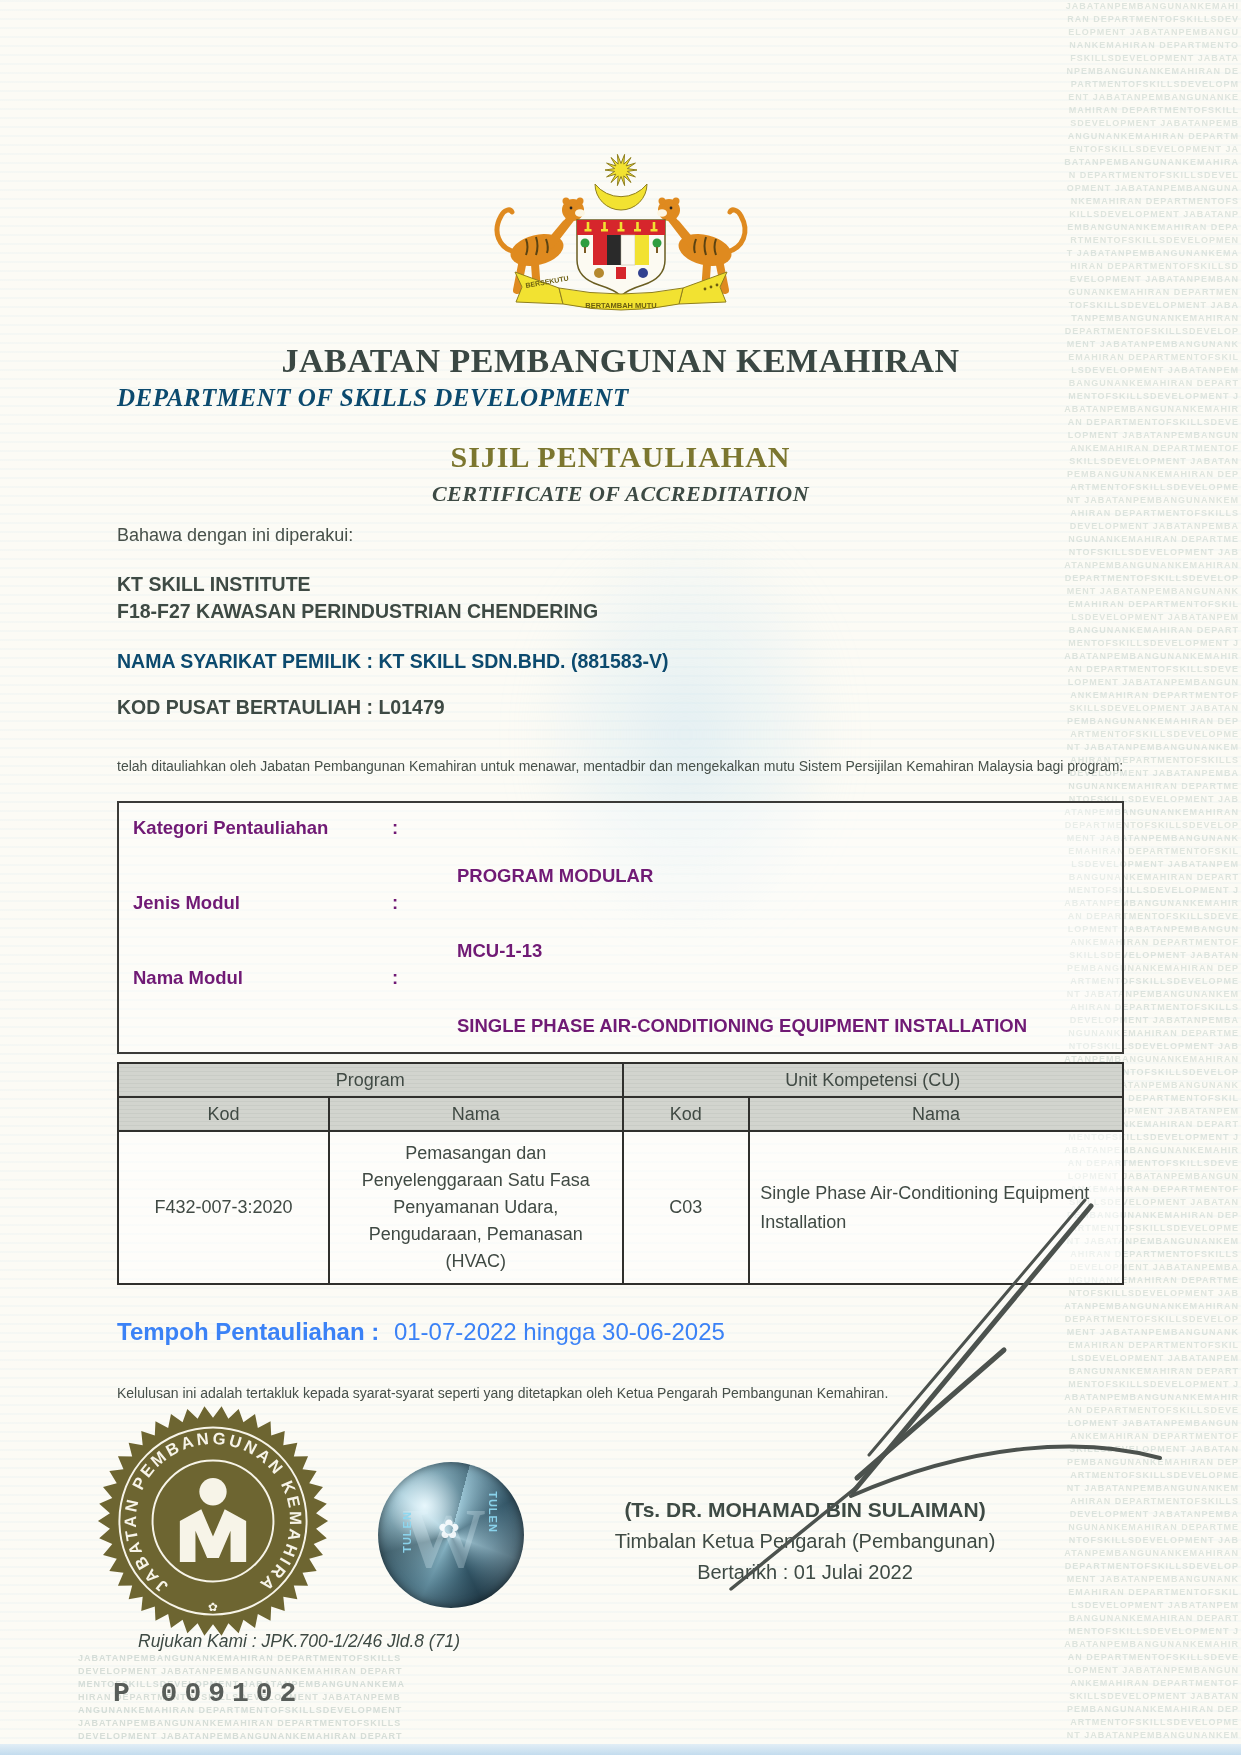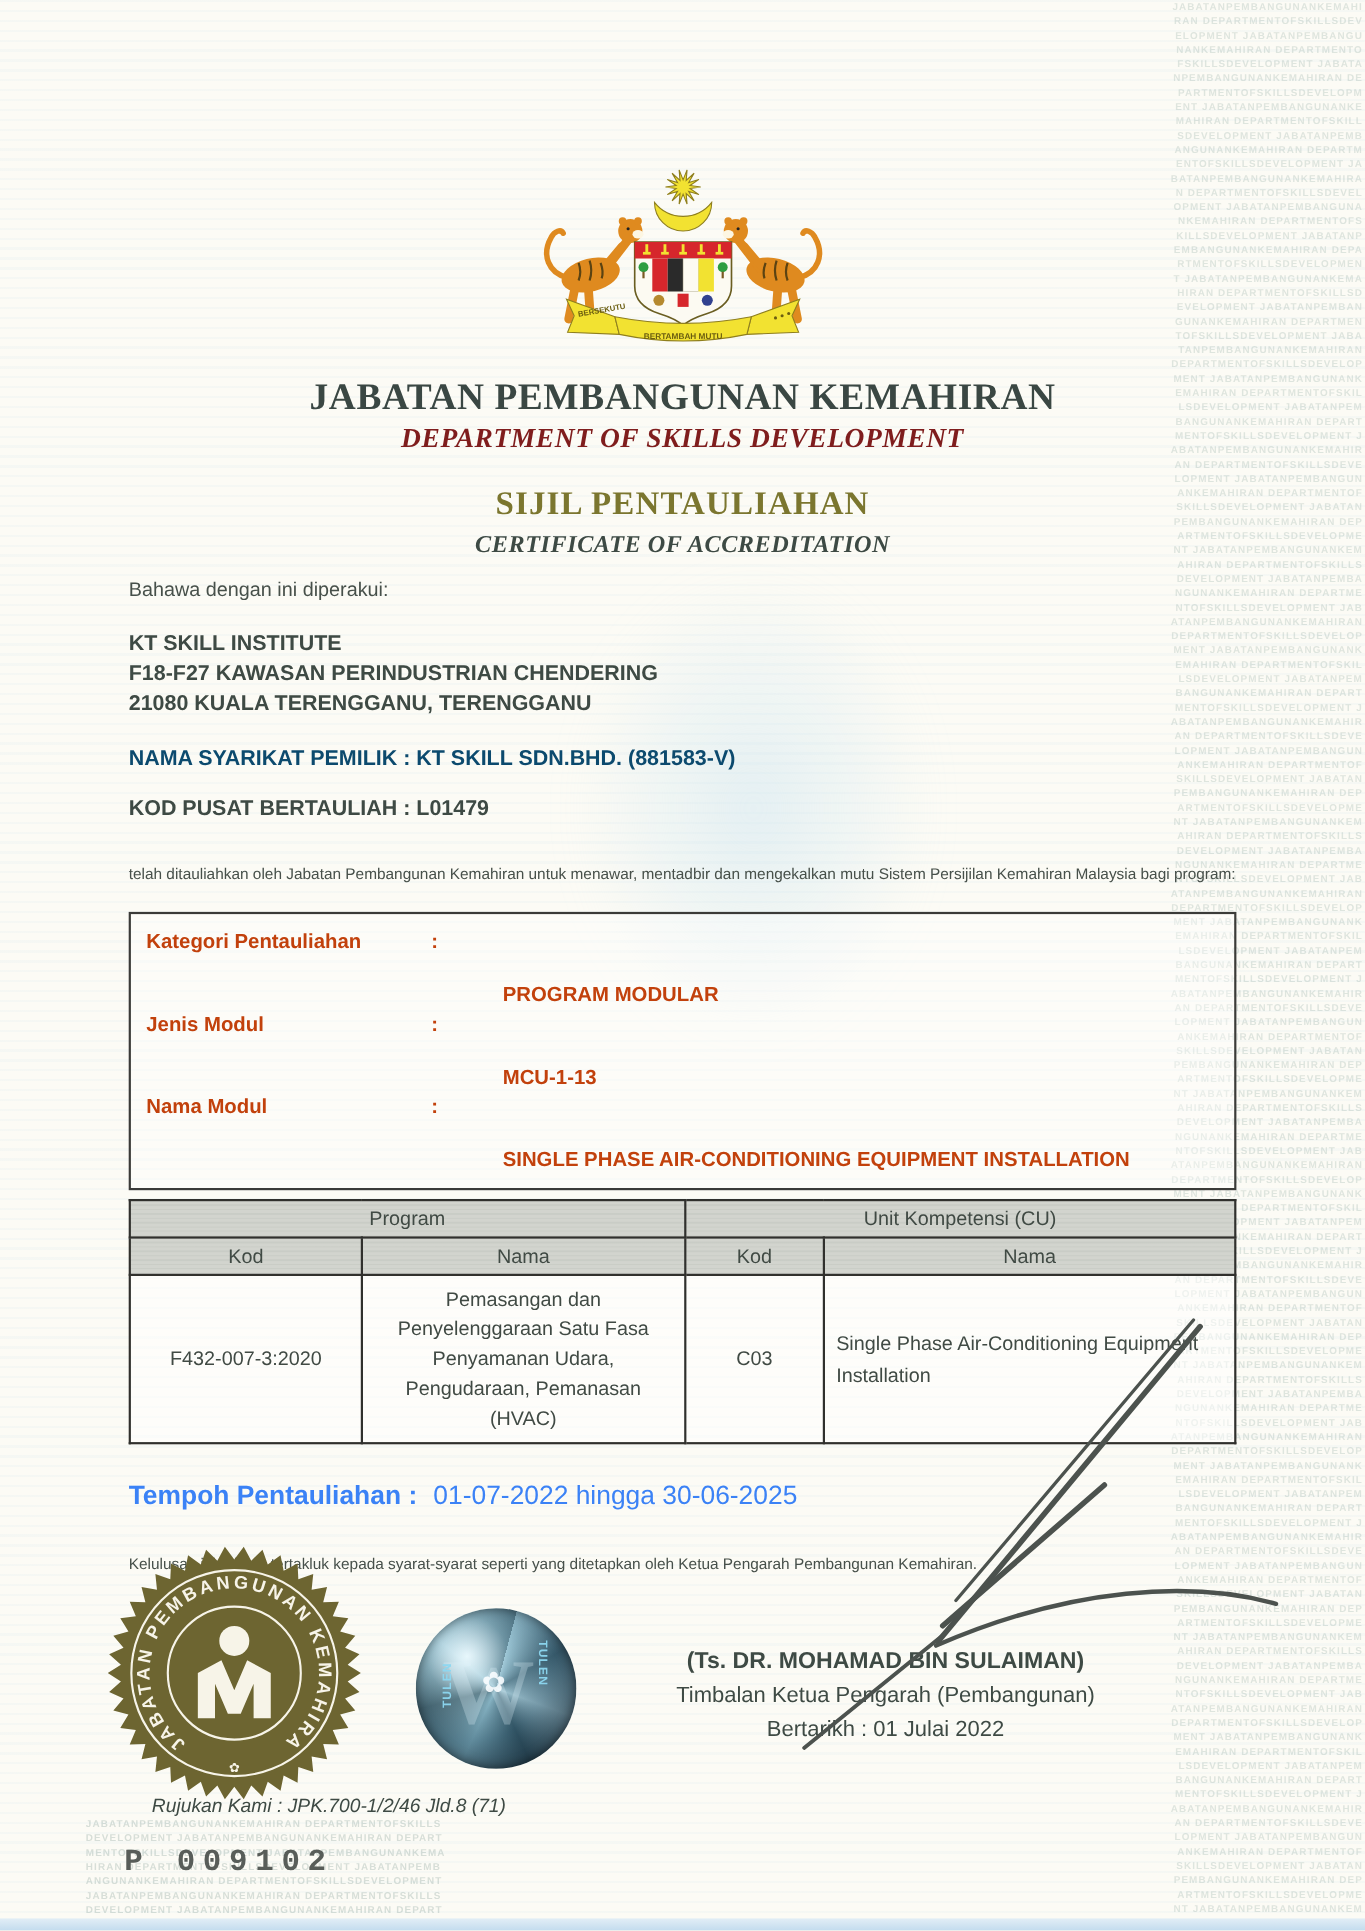--- a/index.html
+++ b/index.html
@@ -32,23 +32,23 @@
   .content{ position:relative; z-index:1; padding:0 117px; }
 
   .crest-wrap{ width:340px; margin:150px auto 0; }
 
   .agency-my{
     margin:20px 0 0; text-align:center;
     font-family:"Liberation Serif", serif; font-weight:bold;
     font-size:34px; letter-spacing:0.5px; color:#3a4743;
   }
   .agency-en{
-    margin:4px 0 0; text-align:center;
+    margin:4px 0 0; 
     font-family:"Liberation Serif", serif; font-weight:bold; font-style:italic;
-    font-size:25px; color:#7f1d1d; letter-spacing:0.5px;
+    font-size:25px; color:#0c4a6e; letter-spacing:0.5px;
   }
   .title-my{
     margin:28px 0 0; text-align:center;
     font-family:"Liberation Serif", serif; font-weight:bold;
     font-size:30px; letter-spacing:1px; color:#7b762f;
   }
   .title-en{
     margin:7px 0 0; text-align:center;
     font-family:"Liberation Serif", serif; font-weight:bold; font-style:italic;
     font-size:22px; color:#3d4a44; letter-spacing:0.5px;
@@ -59,21 +59,21 @@
   .owner-line{ margin:25px 0 0; font-size:19.5px; font-weight:bold; color:#0c4a6e; }
   .code-line{ margin:23px 0 0; font-size:19.5px; font-weight:bold; color:#3e4a44; }
 
   .para{ margin:29px 0 0; font-size:14px; line-height:36px; }
   .para.justified{ text-align:justify; }
 
   .program-box{
     margin:17px 0 0; border:2px solid #3b3b38; padding:11px 0 13px;
     background:rgba(255,255,255,0.35);
   }
-  .pb-row{ display:flex; font-size:18.5px; font-weight:bold; line-height:27px; color:#c2410c; }
+  .pb-row{ display:flex; font-size:18.5px; font-weight:bold; line-height:27px; color:#701a75; }
   .pb-label{ width:259px; padding-left:14px; }
   .pb-sep{ width:65px; }
   .pb-value{ flex:1; padding-right:6px;margin-top:48px; }
 
   table.program-table{
     margin-top:8px; width:100%; border-collapse:collapse;
     font-size:18px; color:#404a44;
   }
   table.program-table th, table.program-table td{ border:2px solid #30302d; }
   table.program-table th{
@@ -220,21 +220,20 @@
 
     <div class="agency-my">JABATAN PEMBANGUNAN KEMAHIRAN</div>
     <div class="agency-en">DEPARTMENT OF SKILLS DEVELOPMENT</div>
     <div class="title-my">SIJIL PENTAULIAHAN</div>
     <div class="title-en">CERTIFICATE OF ACCREDITATION</div>
     <div class="intro">Bahawa dengan ini diperakui:</div>
 
     <div class="recipient">
       <div>KT SKILL INSTITUTE</div>
       <div>F18-F27 KAWASAN PERINDUSTRIAN CHENDERING</div>
-      <div>21080 KUALA TERENGGANU, TERENGGANU</div>
     </div>
 
     <div class="owner-line">NAMA SYARIKAT PEMILIK : KT SKILL SDN.BHD. (881583-V)</div>
     <div class="code-line">KOD PUSAT BERTAULIAH : L01479</div>
 
     <div class="para">telah ditauliahkan oleh Jabatan Pembangunan Kemahiran untuk menawar, mentadbir dan mengekalkan mutu Sistem Persijilan Kemahiran Malaysia bagi program:</div>
 
     <div class="program-box">
       <div class="pb-row">
         <div class="pb-label">Kategori Pentauliahan</div>

